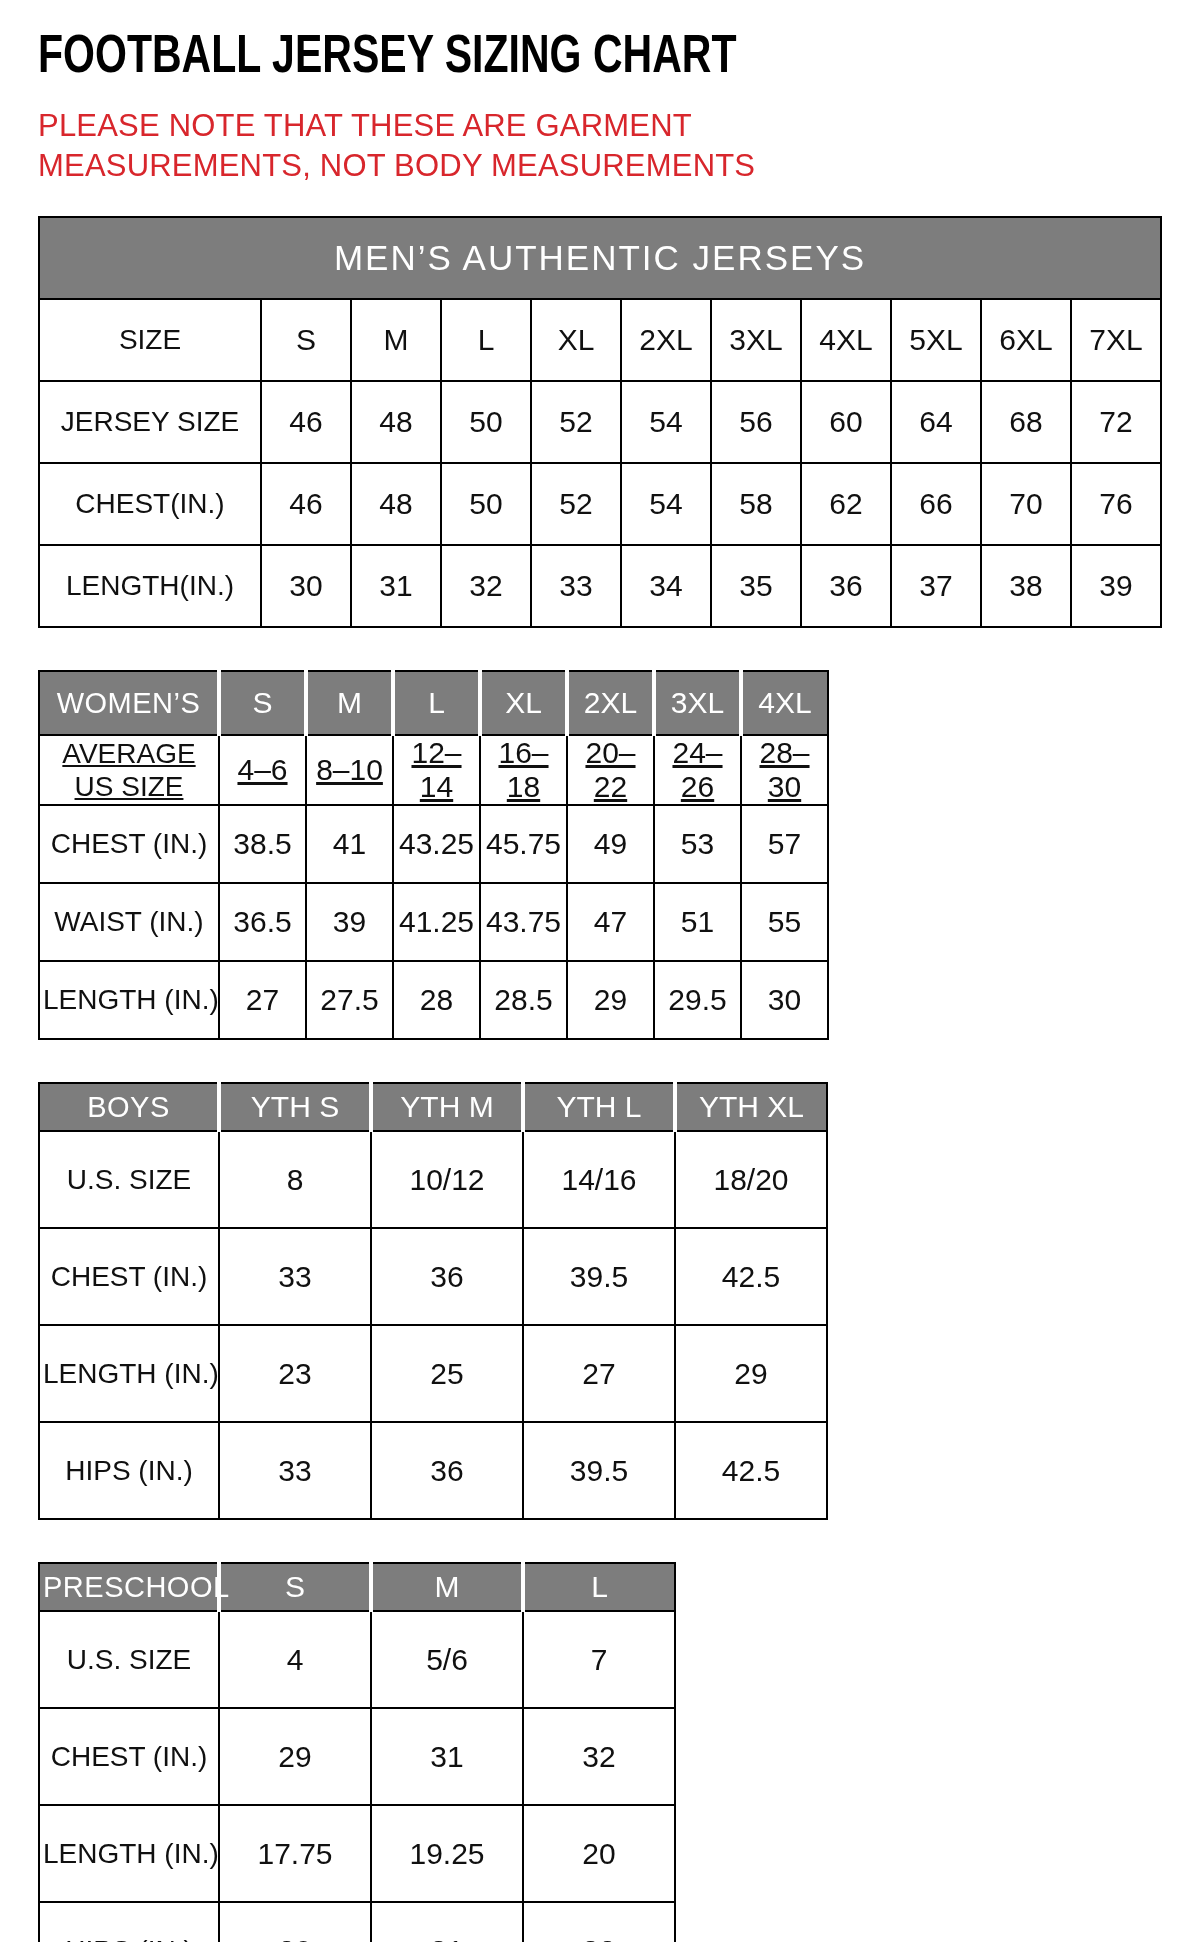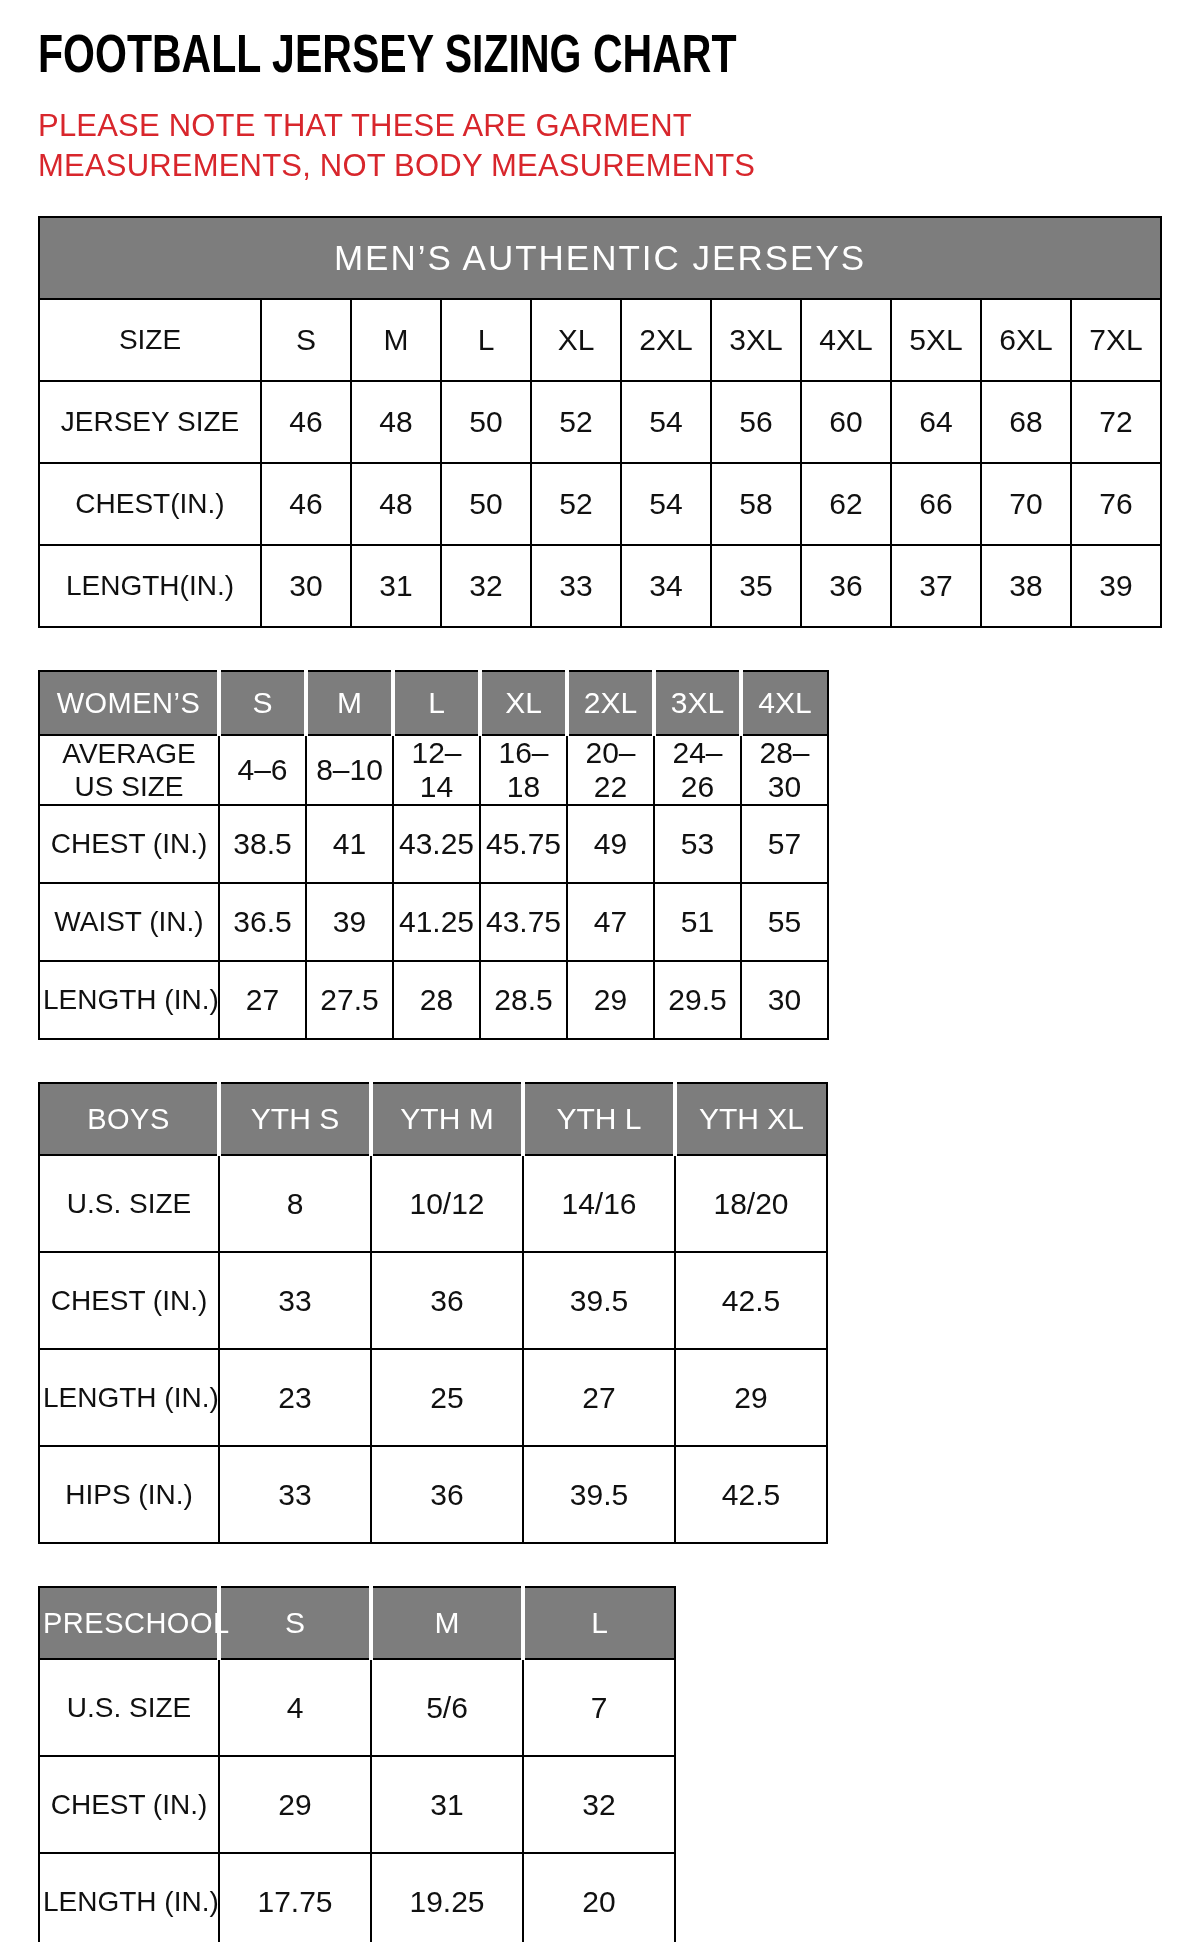--- a/index.html
+++ b/index.html
@@ -35,23 +35,23 @@
   th.band {
     background:var(--gray); color:#fff;
     font-size:35px; letter-spacing:2px; font-weight:400;
   }
   tr.hdr th { background:var(--gray); color:#fff; font-size:30px; font-weight:400; }
   tr.hdr th + th { border-left:4px solid #fff; }
   tr.hdr th.corner { font-size:29px; letter-spacing:0.5px; }
   .mens tr { height:82px; }
   .womens tr { height:78px; }
   .womens tr.hdr { height:64px;margin-top:39px; }
-  .womens tr.tall { height:64px; }
+  .womens tr.tall { height:64px;text-decoration:underline; }
   .boys tr, .pre tr { height:97px; }
-  .boys tr.hdr, .pre tr.hdr { height:72px;margin-left:12px; }
+  .boys tr.hdr, .pre tr.hdr { height:48px;margin-left:12px; }
   .footer { margin-top:30px; font-size:29px; color:var(--red); letter-spacing:0.2px; white-space:nowrap; }
 </style>
 </head>
 <body>
 
 <div class="page">
 
   <h1 class="title">FOOTBALL JERSEY SIZING CHART</h1>
 
   <p class="note">PLEASE NOTE THAT THESE ARE GARMENT MEASUREMENTS, NOT BODY MEASUREMENTS</p>

